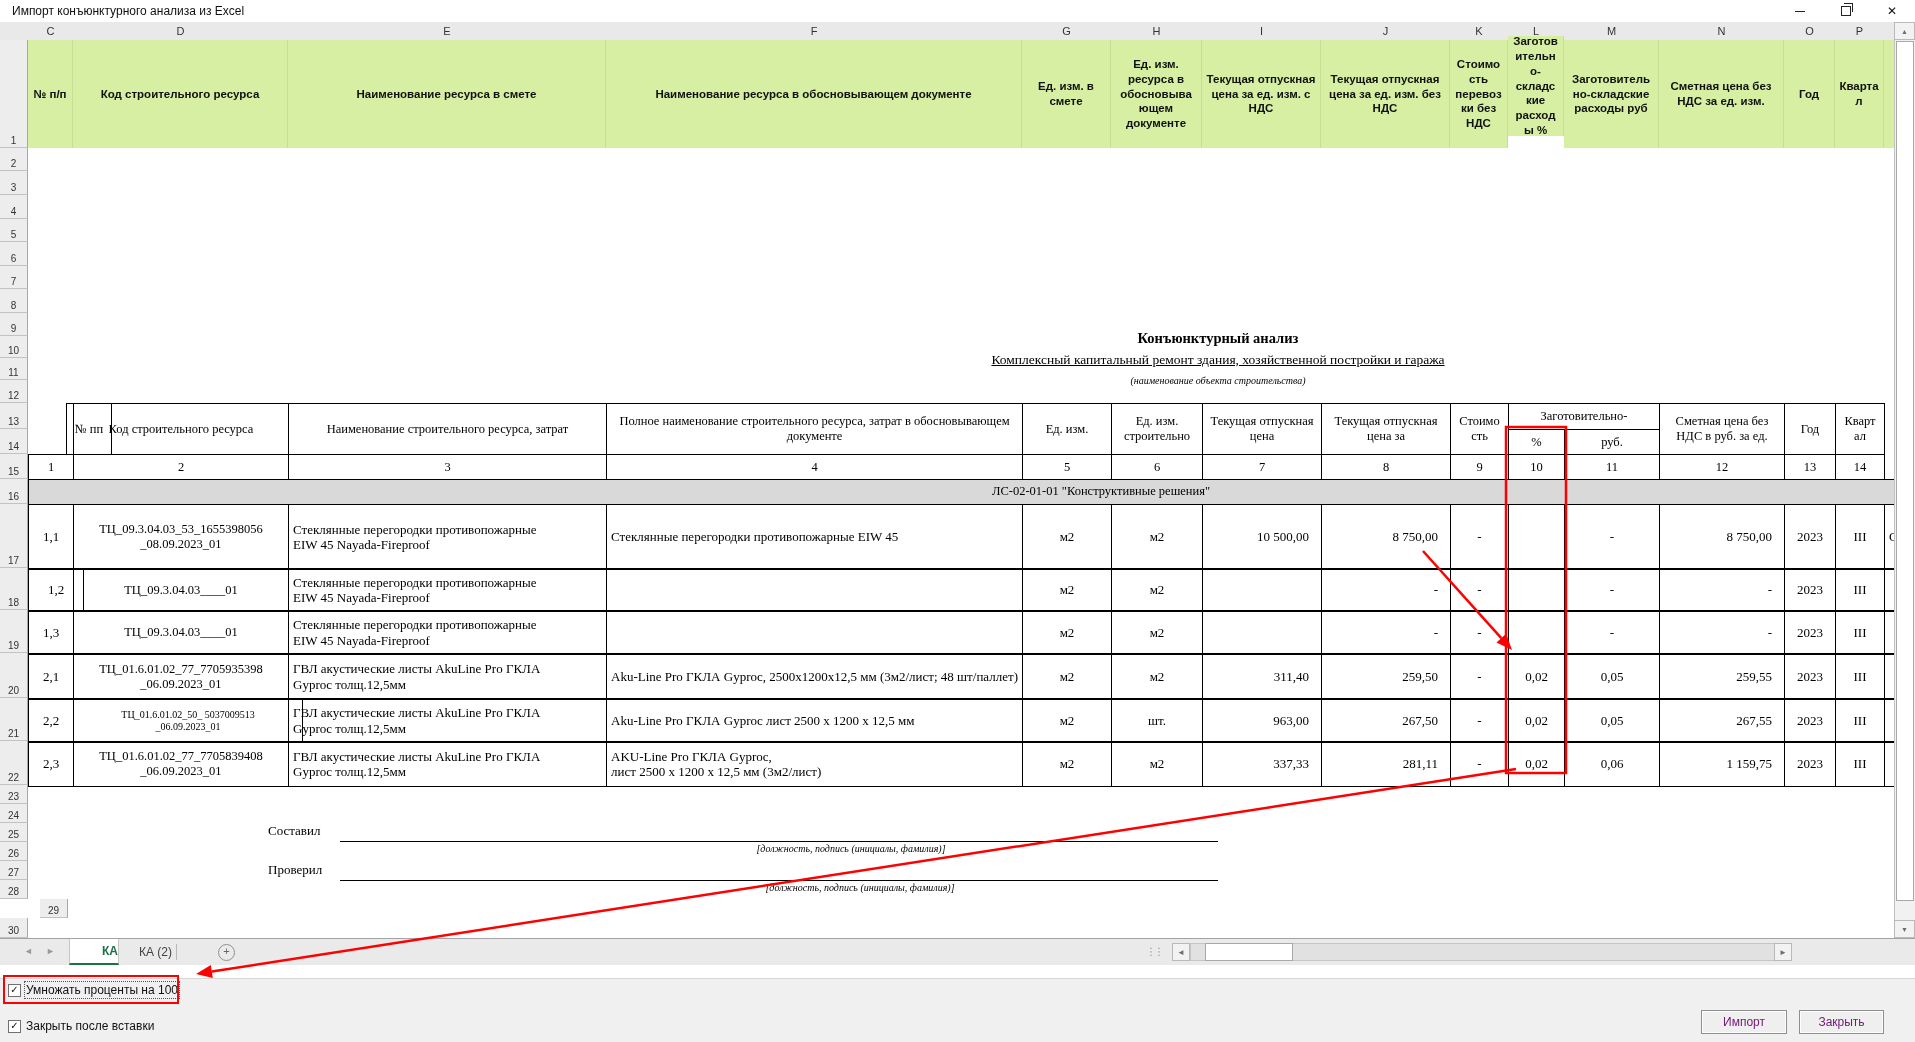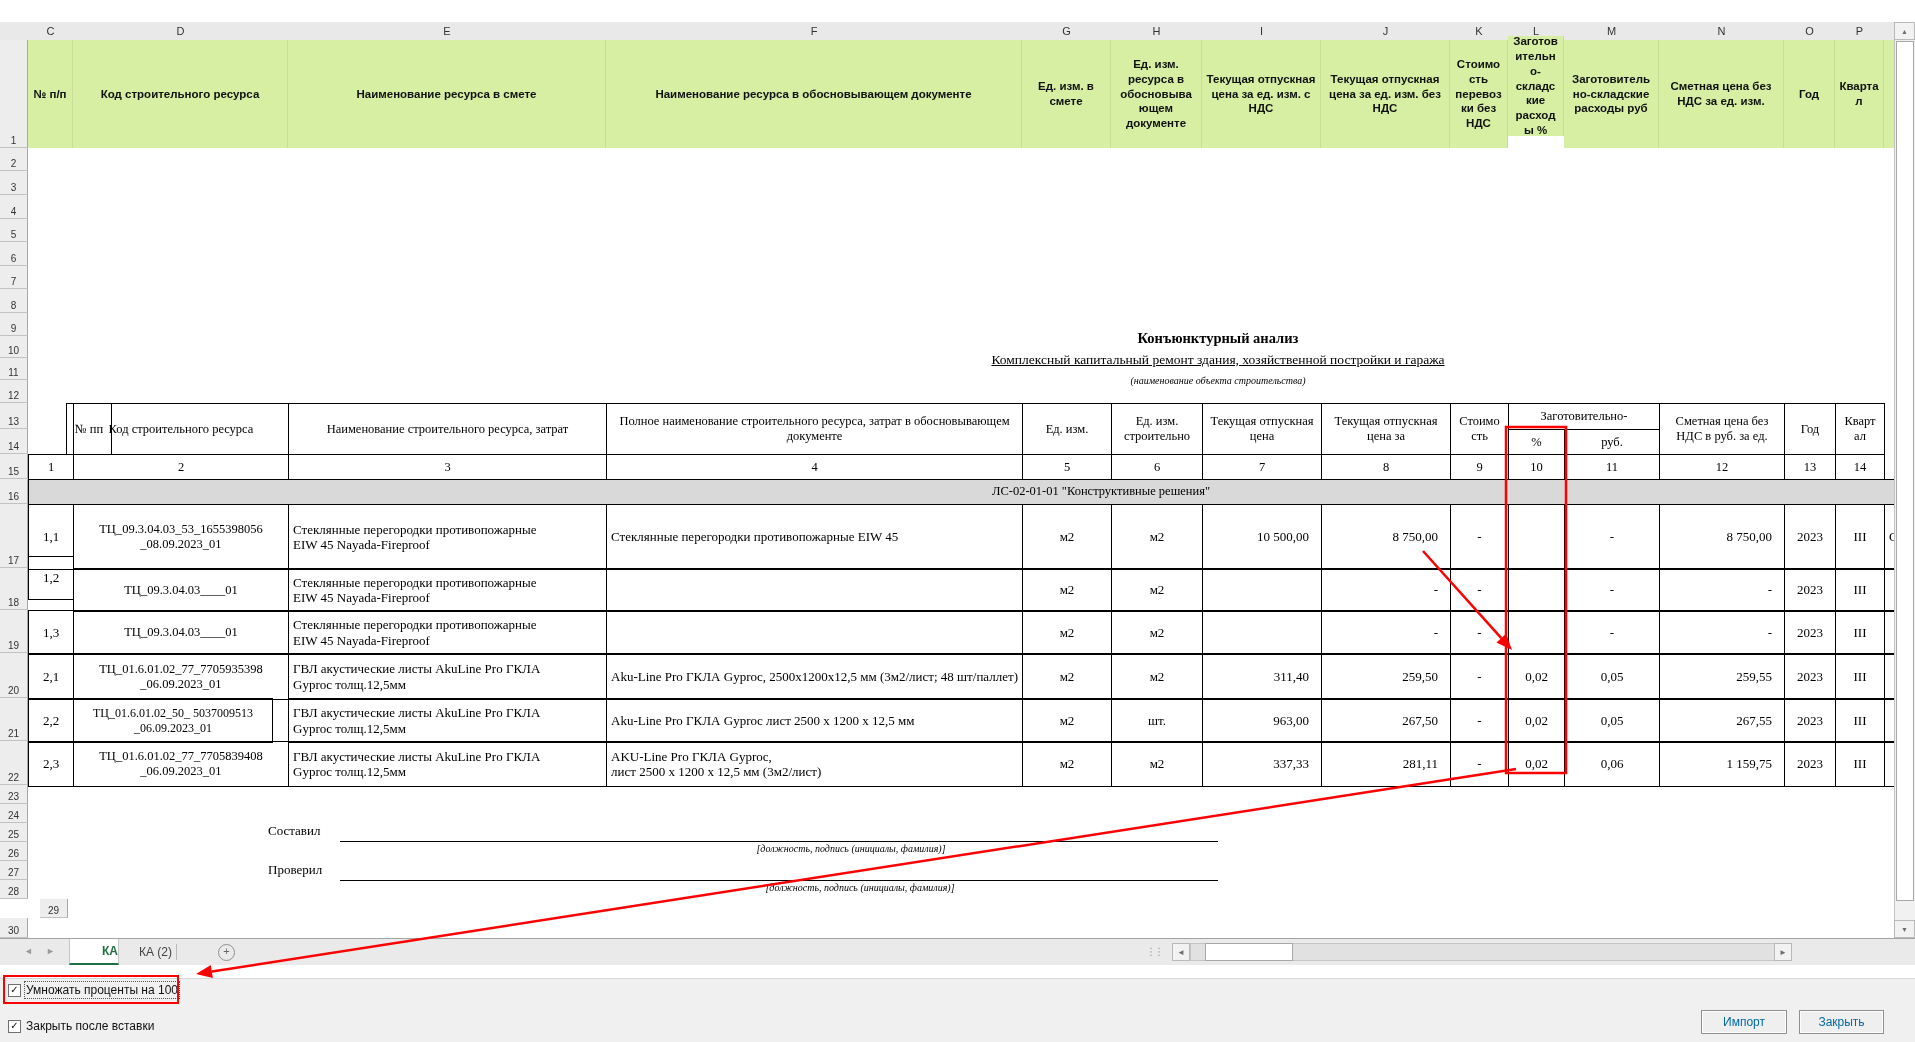--- a/index.html
+++ b/index.html
@@ -52,30 +52,44 @@
   .hs-thumb{top:4px;height:18px;background:#ffffff;border:1px solid #a8a8a8;box-sizing:border-box;}
   
   #whitestrip{left:0;top:965px;width:1915px;height:14px;background:#ffffff;border-bottom:1px solid #d7d7d7;box-sizing:border-box;}
   #panel{left:0;top:979px;width:1915px;height:63px;background:#f0f0f0;}
   .cbrow{position:absolute;display:flex;align-items:center;gap:5px;}
   .cbbox{width:13px;height:13px;background:#fff;border:1px solid #707070;box-sizing:border-box;
          display:flex;align-items:center;justify-content:center;font-size:10px;color:#111;line-height:1;}
   .cblabel{font-size:12px;color:#111;}
   .focusdot{outline:1px dotted #555;outline-offset:1px;}
   .dlgbtn{top:1010px;height:24px;background:#efefef;border:1px solid #8f8f8f;box-sizing:border-box;
-          display:flex;align-items:center;justify-content:center;font-size:12px;color:#0369a1;
+          display:flex;align-items:center;justify-content:center;font-size:12px;color:#701a75;
           box-shadow:inset 0 0 0 1px #fdfdfd;}
   #redrect-cb{border:2px solid #fe0000;box-sizing:border-box;background:transparent;}
   #overlay{left:0;top:0;width:1915px;height:1042px;pointer-events:none;z-index:50;}
 </style>
 </head>
 <body>
 
 <div id="screen">
 
+  <div id="titlebar" class="abs">
+    <span id="title-text">Импорт конъюнктурного анализа из Excel</span>
+    <div id="win-btns">
+      <div class="win-btn">
+          <span class="min-glyph"></span>
+        </div>
+      <div class="win-btn">
+          <span class="restore-glyph"></span>
+        </div>
+      <div class="win-btn">
+          <span class="close-glyph">✕</span>
+        </div>
+    </div>
+  </div>
 
   <div id="sheet">
       <div class="abs colhead" style="left: 0px; width: 28px; top: 22px; height: 18px;"></div>
       <div class="abs colhead" style="left: 28px; width: 45px; top: 22px; height: 18px;">C</div>
       <div class="abs colhead" style="left: 73px; width: 215px; top: 22px; height: 18px;">D</div>
       <div class="abs colhead" style="left: 288px; width: 318px; top: 22px; height: 18px;">E</div>
       <div class="abs colhead" style="left: 606px; width: 416px; top: 22px; height: 18px;">F</div>
       <div class="abs colhead" style="left: 1022px; width: 89px; top: 22px; height: 18px;">G</div>
       <div class="abs colhead" style="left: 1111px; width: 91px; top: 22px; height: 18px;">H</div>
       <div class="abs colhead" style="left: 1202px; width: 119px; top: 22px; height: 18px;">I</div>
@@ -192,21 +206,21 @@
       <div class="abs tcell c-center" style="left: 1111px; width: 92px; top: 504px; height: 66px;">м2</div>
       <div class="abs tcell c-right" style="left: 1202px; width: 120px; top: 504px; height: 66px;">10 500,00</div>
       <div class="abs tcell c-right" style="left: 1321px; width: 130px; top: 504px; height: 66px;">8 750,00</div>
       <div class="abs tcell c-center" style="left: 1450px; width: 59px; top: 504px; height: 66px;">-</div>
       <div class="abs tcell c-center" style="left: 1508px; width: 57px; top: 504px; height: 66px;"></div>
       <div class="abs tcell c-center" style="left: 1564px; width: 96px; top: 504px; height: 66px;">-</div>
       <div class="abs tcell c-right" style="left: 1659px; width: 126px; top: 504px; height: 66px;">8 750,00</div>
       <div class="abs tcell c-center" style="left: 1784px; width: 52px; top: 504px; height: 66px;">2023</div>
       <div class="abs tcell c-center" style="left: 1835px; width: 50px; top: 504px; height: 66px;">III</div>
       <div class="abs tcell c-left" style="left: 1884px; width: 11px; top: 504px; height: 66px;">Об</div>
-      <div class="abs tcell c-center" style="left: 28px; width: 46px; top: 556px; height: 44px;">1,2</div>
+      <div class="abs tcell c-center" style="left: 28px; width: 56px; top: 568px; height: 44px;">1,2</div>
       <div class="abs tcell c-center" style="left: 73px; width: 216px; top: 568px; height: 44px; font-size: 12.5px; overflow-wrap: anywhere;">ТЦ_09.3.04.03____01</div>
       <div class="abs tcell c-left" style="left: 288px; width: 319px; top: 568px; height: 44px;">Стеклянные перегородки противопожарные
 EIW 45 Nayada-Fireproof</div>
       <div class="abs tcell c-left" style="left: 606px; width: 417px; top: 568px; height: 44px;"></div>
       <div class="abs tcell c-center" style="left: 1022px; width: 90px; top: 568px; height: 44px;">м2</div>
       <div class="abs tcell c-center" style="left: 1111px; width: 92px; top: 568px; height: 44px;">м2</div>
       <div class="abs tcell c-right" style="left: 1202px; width: 120px; top: 568px; height: 44px;"></div>
       <div class="abs tcell c-right" style="left: 1321px; width: 130px; top: 568px; height: 44px;">-</div>
       <div class="abs tcell c-center" style="left: 1450px; width: 59px; top: 568px; height: 44px;">-</div>
       <div class="abs tcell c-center" style="left: 1508px; width: 57px; top: 568px; height: 44px;"></div>
@@ -242,21 +256,21 @@
       <div class="abs tcell c-right" style="left: 1202px; width: 120px; top: 653px; height: 47px;">311,40</div>
       <div class="abs tcell c-right" style="left: 1321px; width: 130px; top: 653px; height: 47px;">259,50</div>
       <div class="abs tcell c-center" style="left: 1450px; width: 59px; top: 653px; height: 47px;">-</div>
       <div class="abs tcell c-center" style="left: 1508px; width: 57px; top: 653px; height: 47px;">0,02</div>
       <div class="abs tcell c-center" style="left: 1564px; width: 96px; top: 653px; height: 47px;">0,05</div>
       <div class="abs tcell c-right" style="left: 1659px; width: 126px; top: 653px; height: 47px;">259,55</div>
       <div class="abs tcell c-center" style="left: 1784px; width: 52px; top: 653px; height: 47px;">2023</div>
       <div class="abs tcell c-center" style="left: 1835px; width: 50px; top: 653px; height: 47px;">III</div>
       <div class="abs tcell c-left" style="left: 1884px; width: 11px; top: 653px; height: 47px;"></div>
       <div class="abs tcell c-center" style="left: 28px; width: 46px; top: 698px; height: 45px;">2,2</div>
-      <div class="abs tcell c-center" style="left: 73px; width: 200px; top: 698px; height: 45px; font-size: 12px; overflow-wrap: anywhere;">ТЦ_01.6.01.02_50_ 5037009513
+      <div class="abs tcell c-center" style="left: 73px; width: 230px; top: 698px; height: 45px; font-size: 10px; overflow-wrap: anywhere;">ТЦ_01.6.01.02_50_ 5037009513
 _06.09.2023_01</div>
       <div class="abs tcell c-left" style="left: 288px; width: 319px; top: 698px; height: 45px;">ГВЛ акустические листы AkuLine Pro ГКЛА
 Gyproc толщ.12,5мм</div>
       <div class="abs tcell c-left" style="left: 606px; width: 417px; top: 698px; height: 45px;">Aku-Line Pro ГКЛА Gyproc лист 2500 х 1200 х 12,5 мм</div>
       <div class="abs tcell c-center" style="left: 1022px; width: 90px; top: 698px; height: 45px;">м2</div>
       <div class="abs tcell c-center" style="left: 1111px; width: 92px; top: 698px; height: 45px;">шт.</div>
       <div class="abs tcell c-right" style="left: 1202px; width: 120px; top: 698px; height: 45px;">963,00</div>
       <div class="abs tcell c-right" style="left: 1321px; width: 130px; top: 698px; height: 45px;">267,50</div>
       <div class="abs tcell c-center" style="left: 1450px; width: 59px; top: 698px; height: 45px;">-</div>
       <div class="abs tcell c-center" style="left: 1508px; width: 57px; top: 698px; height: 45px;">0,02</div>

